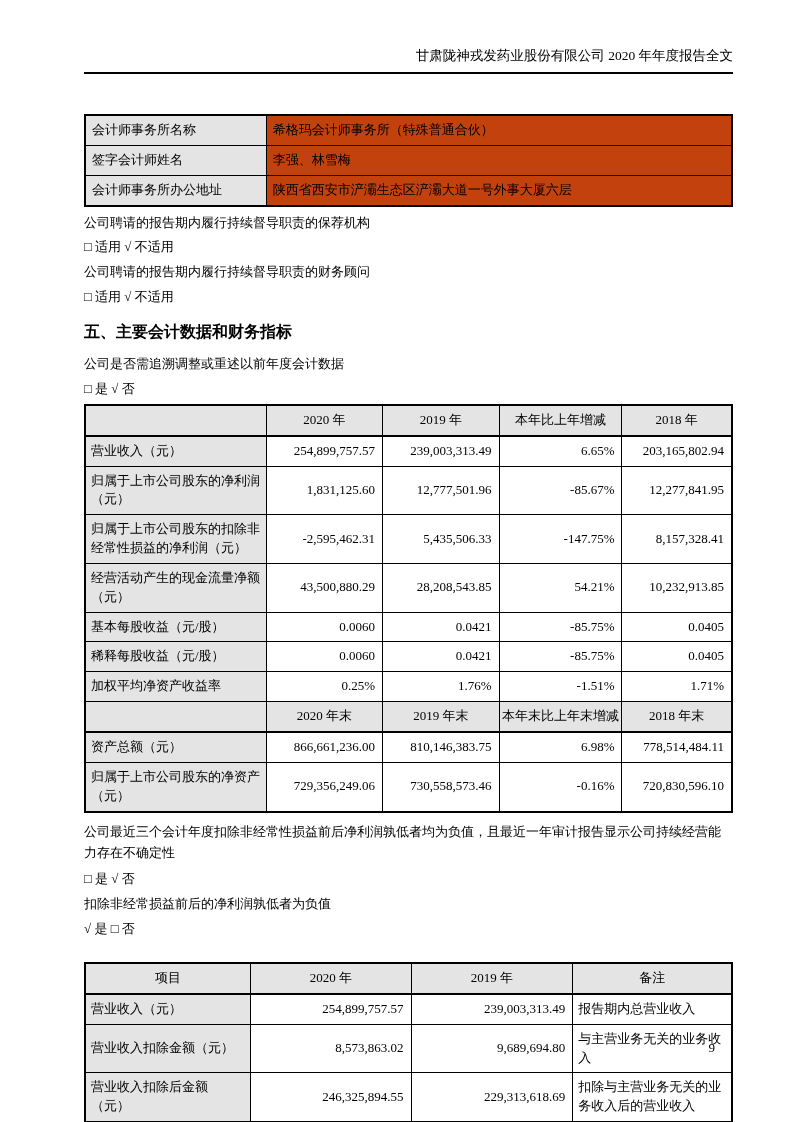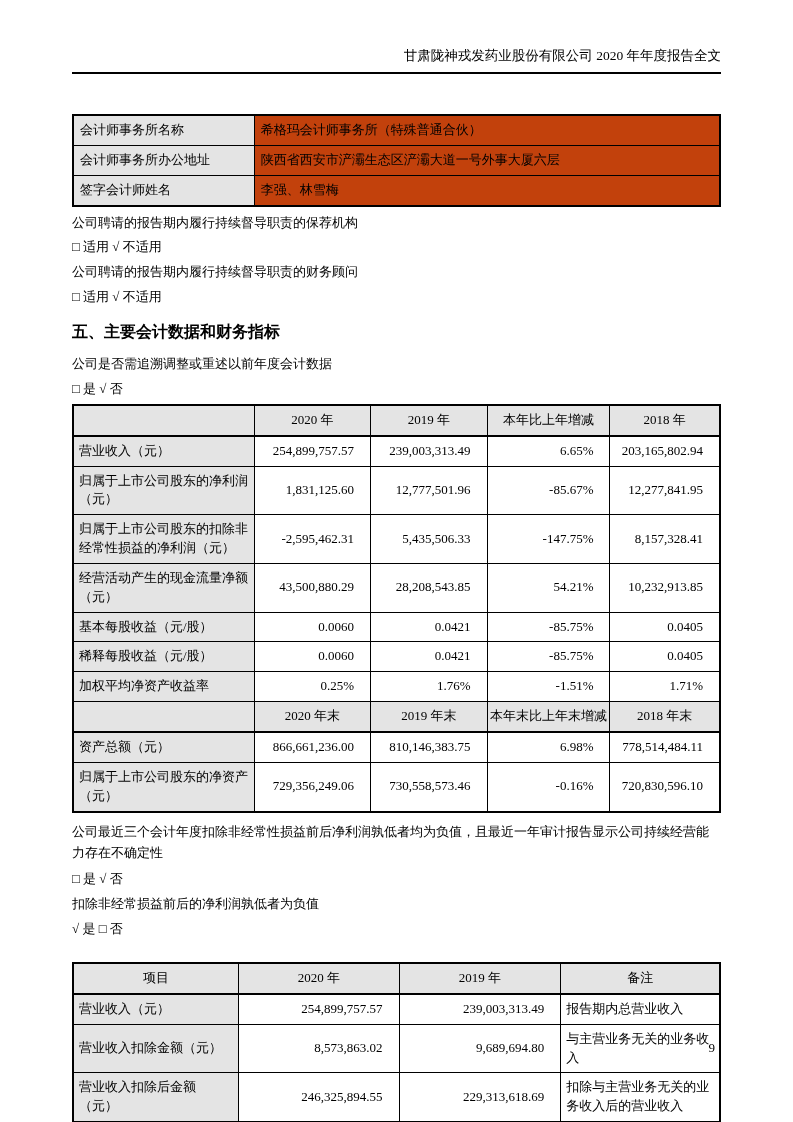--- a/index.html
+++ b/index.html
@@ -6,21 +6,21 @@
   html, body { margin: 0; padding: 0; background: #888; }
   .page {
     position: relative;
     width: 793px; height: 1122px;
     margin: 0 auto;
     background: #ffffff;
     font-family: "Liberation Serif", "DejaVu Serif", serif;
     color: #000;
     overflow: hidden;
   }
-  .content { position: absolute; left: 72px; top: 0; width: 649px; }
+  .content { position: absolute; left: 84px; top: 0; width: 649px; }
 
   .doc-header {
     padding-top: 47px;
     padding-bottom: 7px;
     text-align: right;
     font-size: 13.5px;
     border-bottom: 2px solid #000;
   }
 
   table {
@@ -37,21 +37,21 @@
     vertical-align: middle;
     word-break: break-all;
   }
   .t1 { margin-top: 40px; }
   .t1 td { padding: 5px 6px; }
   .t2 { margin-top: 6px; }
   .t3 { margin-top: 24px; }
 
   td.lbl { background: #e4e4e4; text-align: left; }
   td.val { text-align: left; background: #c2410c; }
-  td.num { text-align: right; background: #fff; padding-right: 16px; }
+  td.num { text-align: right; background: #fff; padding-right: 7px; }
   td.rem { text-align: left; background: #fff; }
   tr.hdr td { background: #e4e4e4; text-align: center; border-bottom: 2px solid #000; padding: 5px 2px; }
 
   .line { margin: 8px 0 0 0; font-size: 13px; line-height: 1.3; }
   .para-wrap { margin: 8px 0 6px 0; font-size: 13px; line-height: 1.65; }
   .section-heading {
     margin: 16px 0 0 0;
     font-size: 16px;
     font-weight: bold;
     font-family: "Liberation Sans", "DejaVu Sans", sans-serif;
@@ -76,26 +76,26 @@
       <colgroup>
           <col style="width:28%">
           <col style="width:72%">
         </colgroup>
       <tbody>
         <tr>
           <td class="lbl">会计师事务所名称</td>
           <td class="val">希格玛会计师事务所（特殊普通合伙）</td>
         </tr>
         <tr>
+          <td class="lbl">签字会计师姓名</td>
+          <td class="val">李强、林雪梅</td>
+        </tr>
+        <tr>
           <td class="lbl">会计师事务所办公地址</td>
           <td class="val">陕西省西安市浐灞生态区浐灞大道一号外事大厦六层</td>
-        </tr>
-        <tr>
-          <td class="lbl">签字会计师姓名</td>
-          <td class="val">李强、林雪梅</td>
         </tr>
       </tbody>
     </table>
 
     <p class="line">公司聘请的报告期内履行持续督导职责的保荐机构</p>
     <p class="line">□ 适用 √ 不适用</p>
     <p class="line">公司聘请的报告期内履行持续督导职责的财务顾问</p>
     <p class="line">□ 适用 √ 不适用</p>
 
     <h2 class="section-heading">五、主要会计数据和财务指标</h2>

